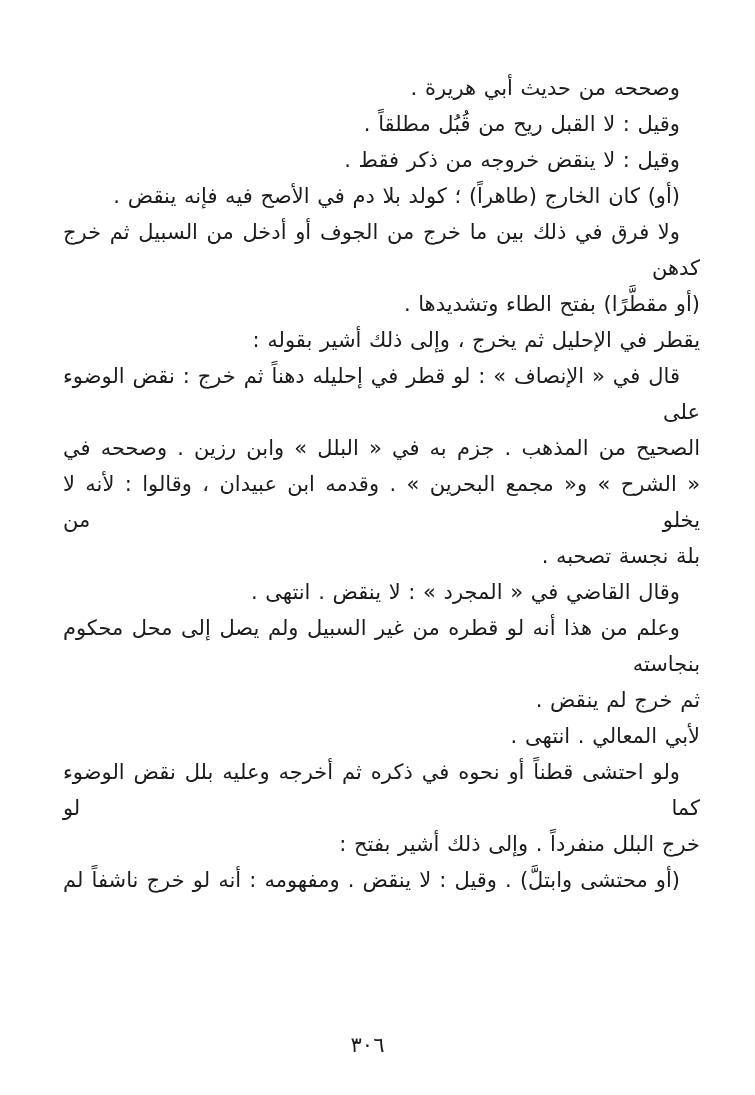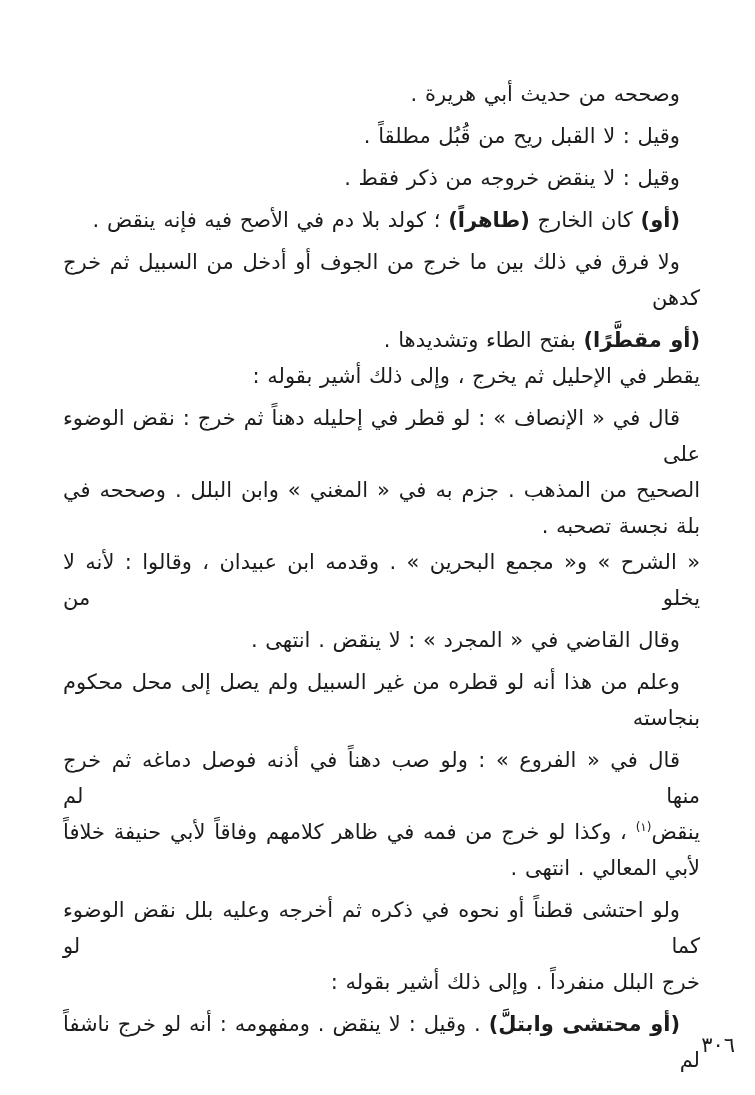--- a/index.html
+++ b/index.html
@@ -20,37 +20,38 @@
   .text-block {
     padding: 70px 55px 0 63px;
   }
   .line {
     font-size: 21px;
     line-height: 36px;
     text-align: right;
     white-space: normal;
     word-spacing: 1px;
   }
-  .line.gap { margin-top: 6px; }
+  .line.gap { }
   .line.indent { text-indent: 20px; }
   .line.justify {
     text-align: justify;
     text-align-last: justify;
   }
-  .bold { font-weight: bold; }
+  .bold { font-weight: normal; }
   sup.fn-ref {
     font-size: 12px;
     vertical-align: super;
     line-height: 0;
   }
   .page-number {
     position: absolute;
     bottom: 38px;
     left: 0;
     right: 20px;
+    text-align: center;
     font-size: 21px;
     letter-spacing: 3px;
   }
 </style>
 </head>
 <body>
 
 <div class="page">
   <div class="text-block">
 
@@ -59,33 +60,32 @@
     <div class="line indent gap">وقيل : لا ينقض خروجه من ذكر فقط .</div>
 
     <div class="line indent gap"><span class="bold">(أو)</span><span> كان الخارج </span><span class="bold">(طاهراً)</span><span> ؛ كولد بلا دم في الأصح فيه فإنه ينقض .</span></div>
 
     <div class="line indent gap justify">ولا فرق في ذلك بين ما خرج من الجوف أو أدخل من السبيل ثم خرج كدهن</div>
     <div class="line gap"><span class="bold">(أو مقطَّرًا)</span><span> بفتح الطاء وتشديدها .</span></div>
 
     <div class="line">يقطر في الإحليل ثم يخرج ، وإلى ذلك أشير بقوله :</div>
 
     <div class="line indent gap justify">قال في « الإنصاف » : لو قطر في إحليله دهناً ثم خرج : نقض الوضوء على</div>
-    <div class="line justify">الصحيح من المذهب . جزم به في « المغني » وابن البلل . وصححه في</div>
+    <div class="line justify">الصحيح من المذهب . جزم به في « البلل » وابن رزين . وصححه في</div>
+    <div class="line justify">« الشرح » و« مجمع البحرين » . وقدمه ابن عبيدان ، وقالوا : لأنه لا يخلو من</div>
     <div class="line">بلة نجسة تصحبه .</div>
-    <div class="line justify">« الشرح » و« مجمع البحرين » . وقدمه ابن عبيدان ، وقالوا : لأنه لا يخلو من</div>
 
     <div class="line indent gap">وقال القاضي في « المجرد » : لا ينقض . انتهى .</div>
 
     <div class="line indent gap justify">وعلم من هذا أنه لو قطره من غير السبيل ولم يصل إلى محل محكوم بنجاسته</div>
+    <div class="line">ثم خرج لم ينقض .</div>
 
-    <div class="line indent gap justify">قال في « الفروع » : ولو صب دهناً في أذنه فوصل دماغه ثم خرج منها لم</div>
-    <div class="line justify"><span>ينقض</span><sup class="fn-ref">(١)</sup><span> ، وكذا لو خرج من فمه في ظاهر كلامهم وفاقاً لأبي حنيفة خلافاً</span></div>
     <div class="line">لأبي المعالي . انتهى .</div>
 
     <div class="line indent gap justify">ولو احتشى قطناً أو نحوه في ذكره ثم أخرجه وعليه بلل نقض الوضوء كما لو</div>
-    <div class="line">خرج البلل منفرداً . وإلى ذلك أشير بقوله :</div>
+    <div class="line">خرج البلل منفرداً . وإلى ذلك أشير بفتح :</div>
 
     <div class="line indent gap justify"><span class="bold">(أو محتشى وابتلَّ)</span><span> . وقيل : لا ينقض . ومفهومه : أنه لو خرج ناشفاً لم</span></div>
 
   </div>
 
   <div class="page-number">٣٠٦</div>
 </div>
 
 </body></html>

